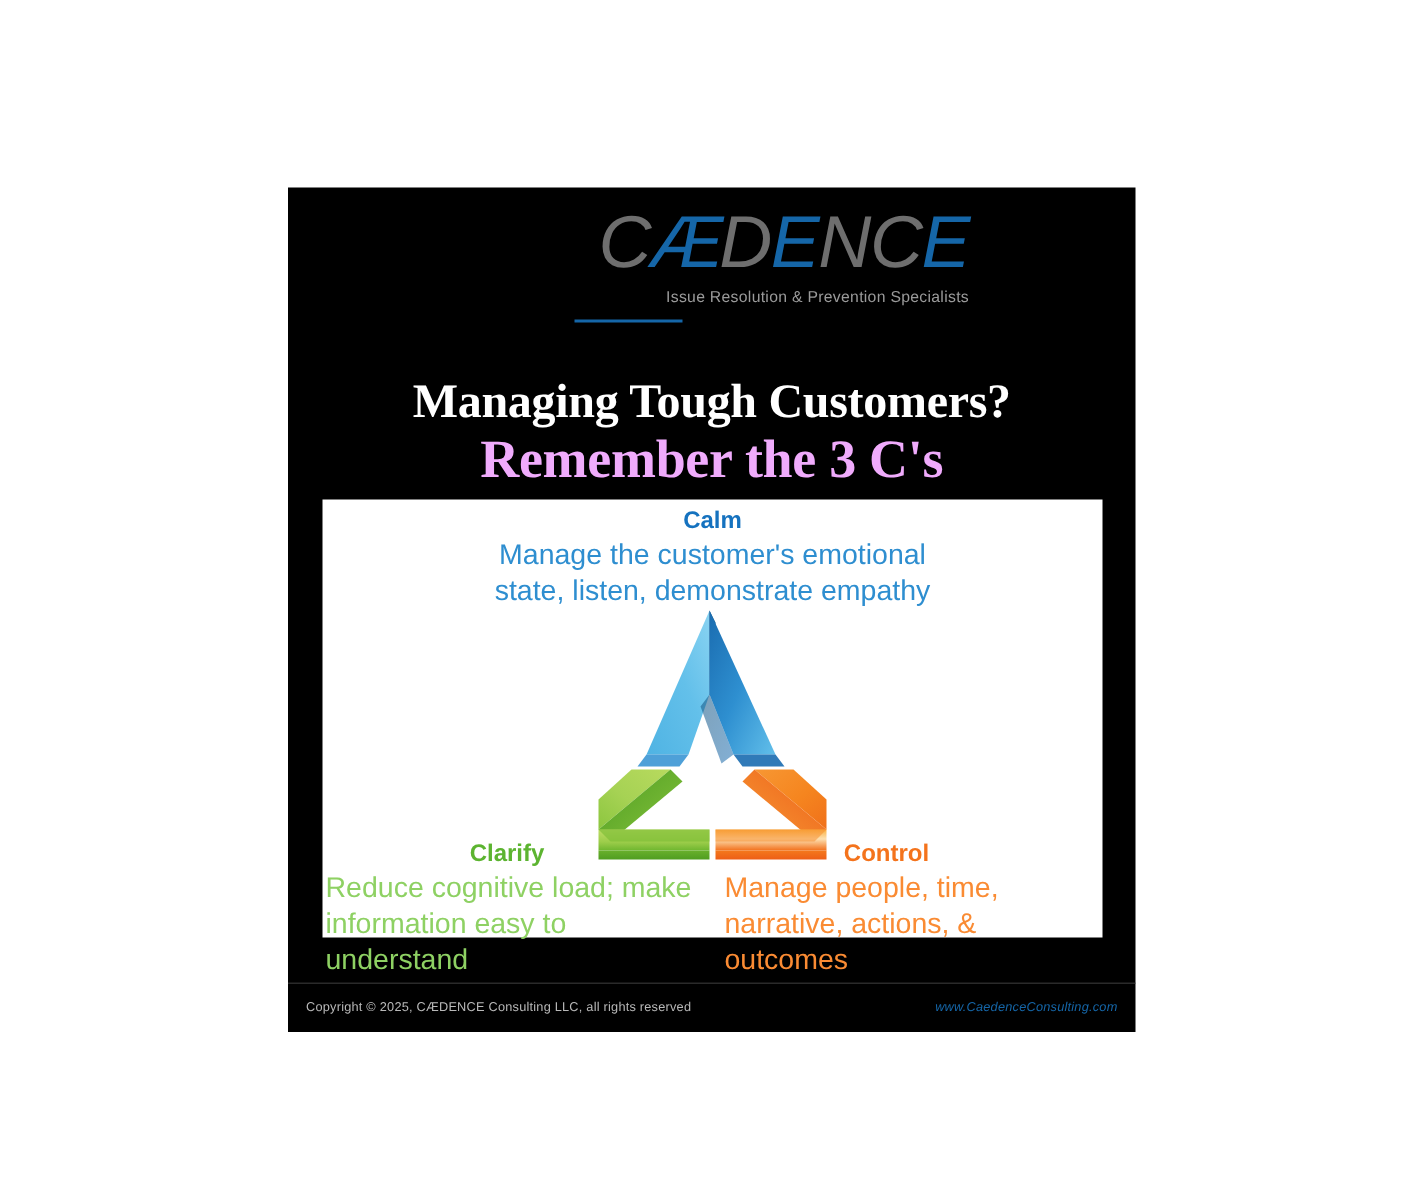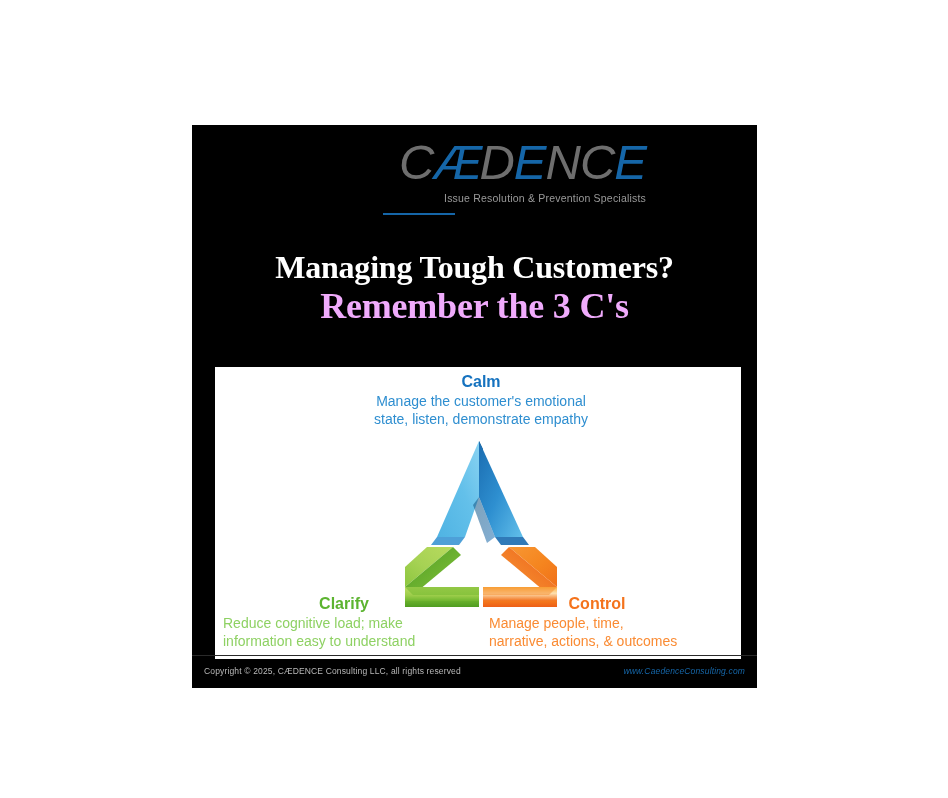--- a/index.html
+++ b/index.html
@@ -90,44 +90,43 @@
     line-height: 1.12;
     letter-spacing: -0.2px;
     white-space: nowrap;
     margin-top: 1px;
   }
 
   
   #diagram-card {
     position: absolute;
     left: 23px;
-    top: 242px;
+    top: 208px;
     width: 520px;
     height: 292px;
     background: #ffffff;
-    padding-left: 6px;
   }
   #diagram-inner {
     position: relative;
     width: 100%;
     height: 100%;
   }
 
   
   .node { position: absolute; }
   .node-title {
     font-family: "Liberation Sans", sans-serif;
     font-weight: bold;
     font-size: 16px;
     line-height: 1.1;
     margin-bottom: 2px;
   }
   .node-desc {
     font-family: "Liberation Sans", sans-serif;
-    font-size: 14px;
+    font-size: 19px;
     line-height: 1.28;
     white-space: pre-line;
   }
 
   #node-calm {
     left: 0; top: 6px; width: 520px; text-align: center;
   }
   #node-calm .node-title { color: #1572bf; }
   #node-calm .node-desc  { color: #2e8ed0; }
 

